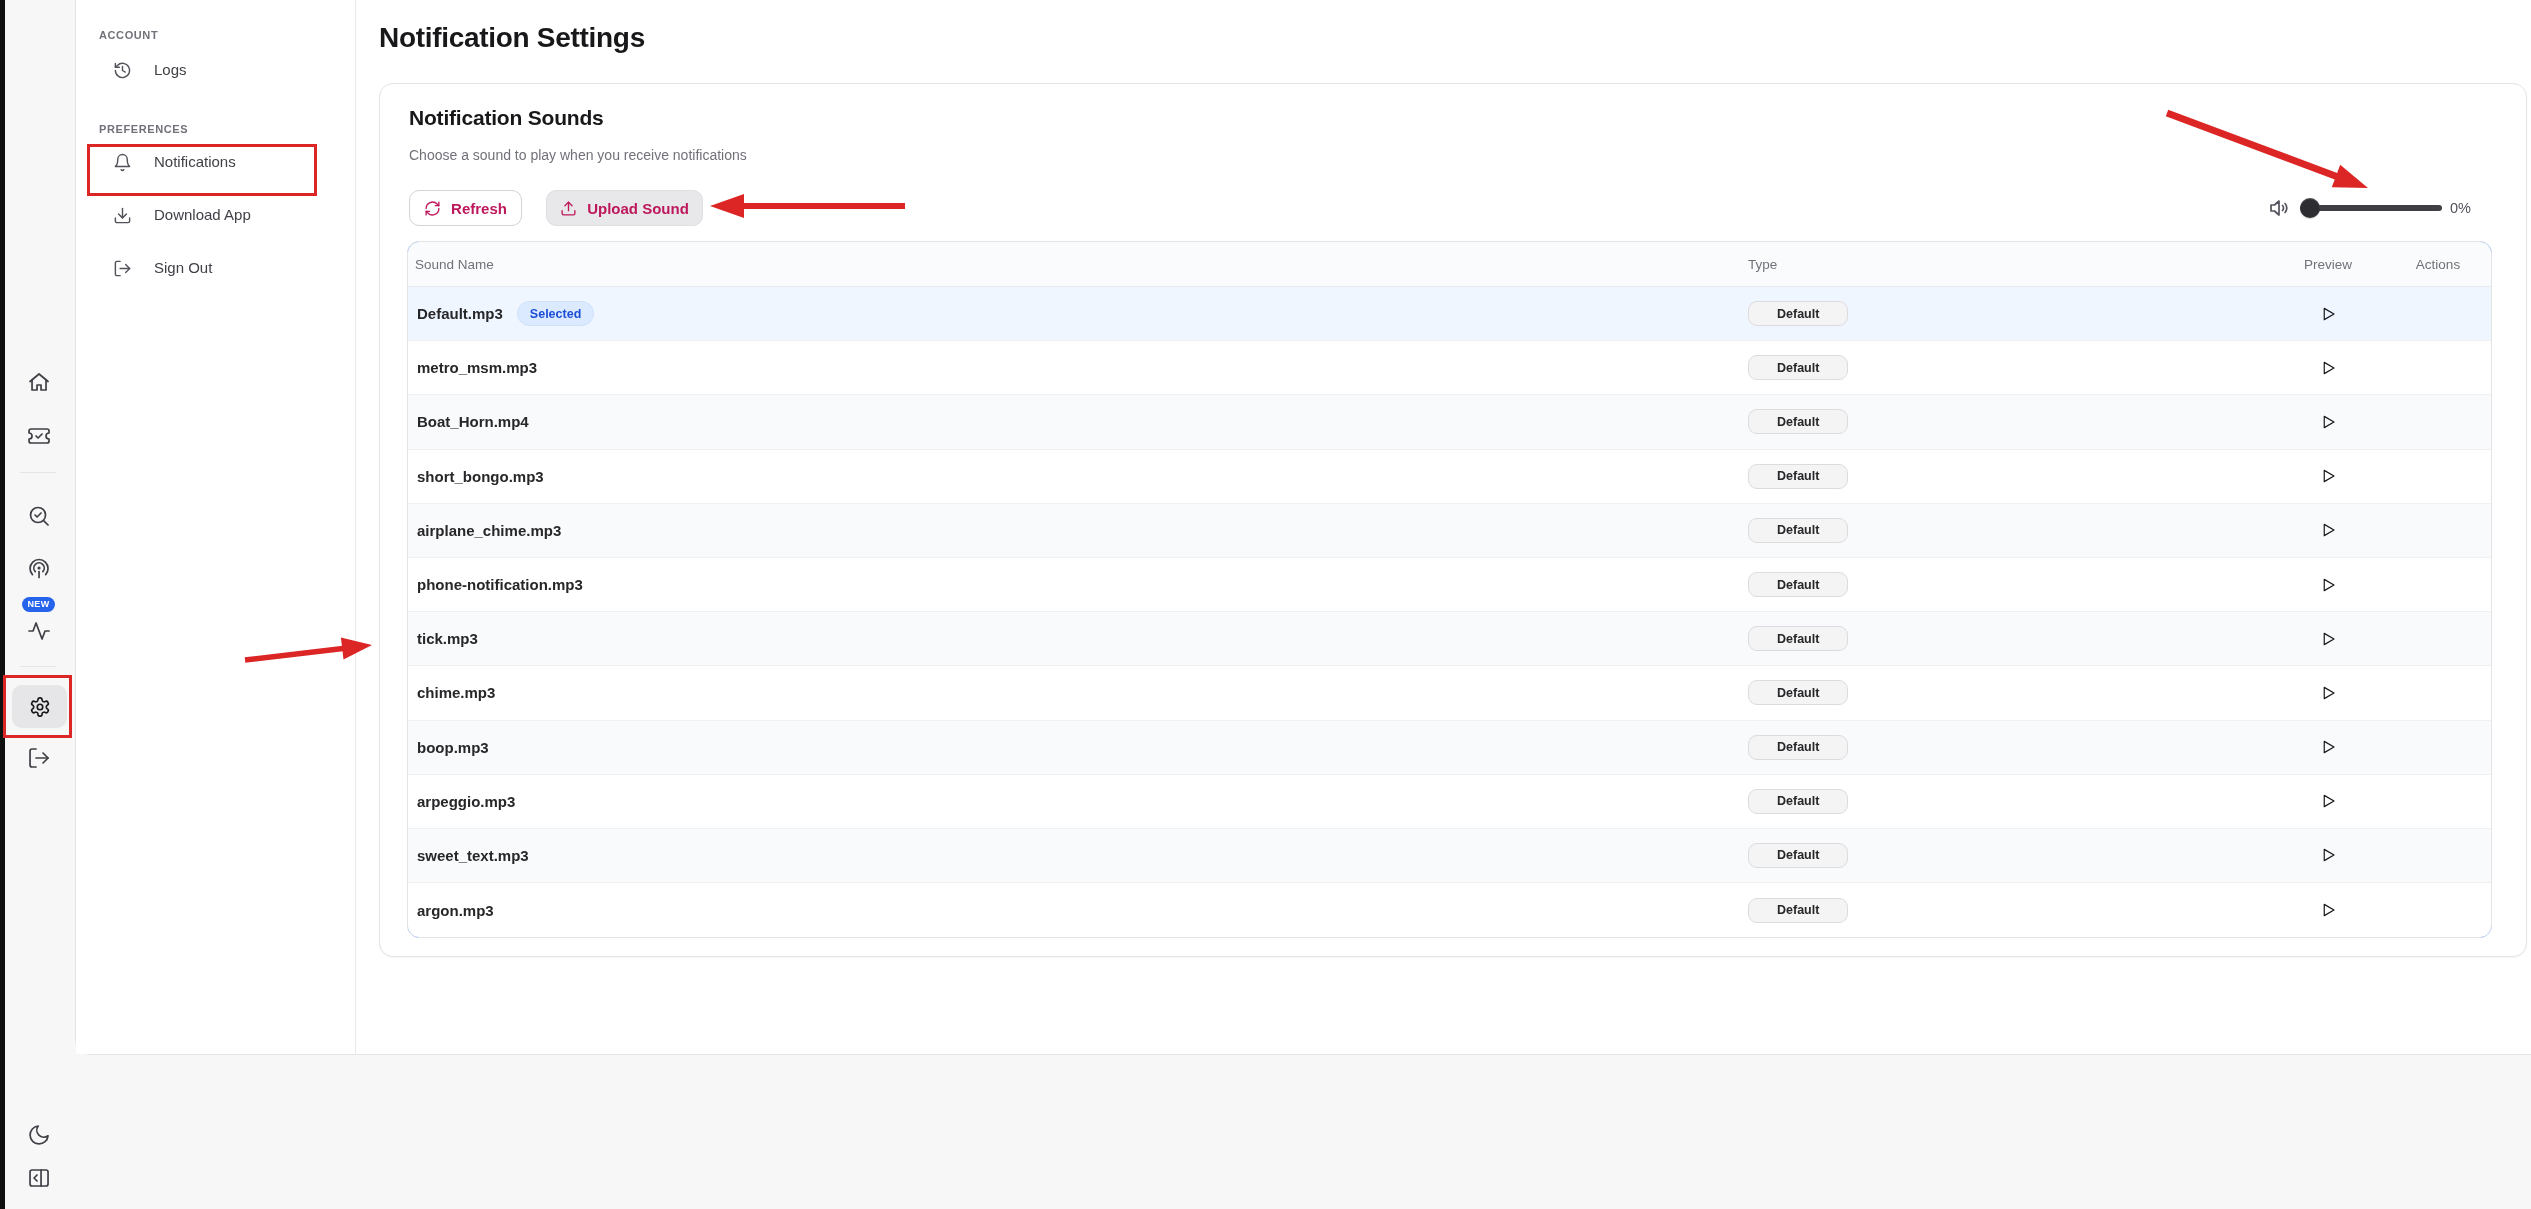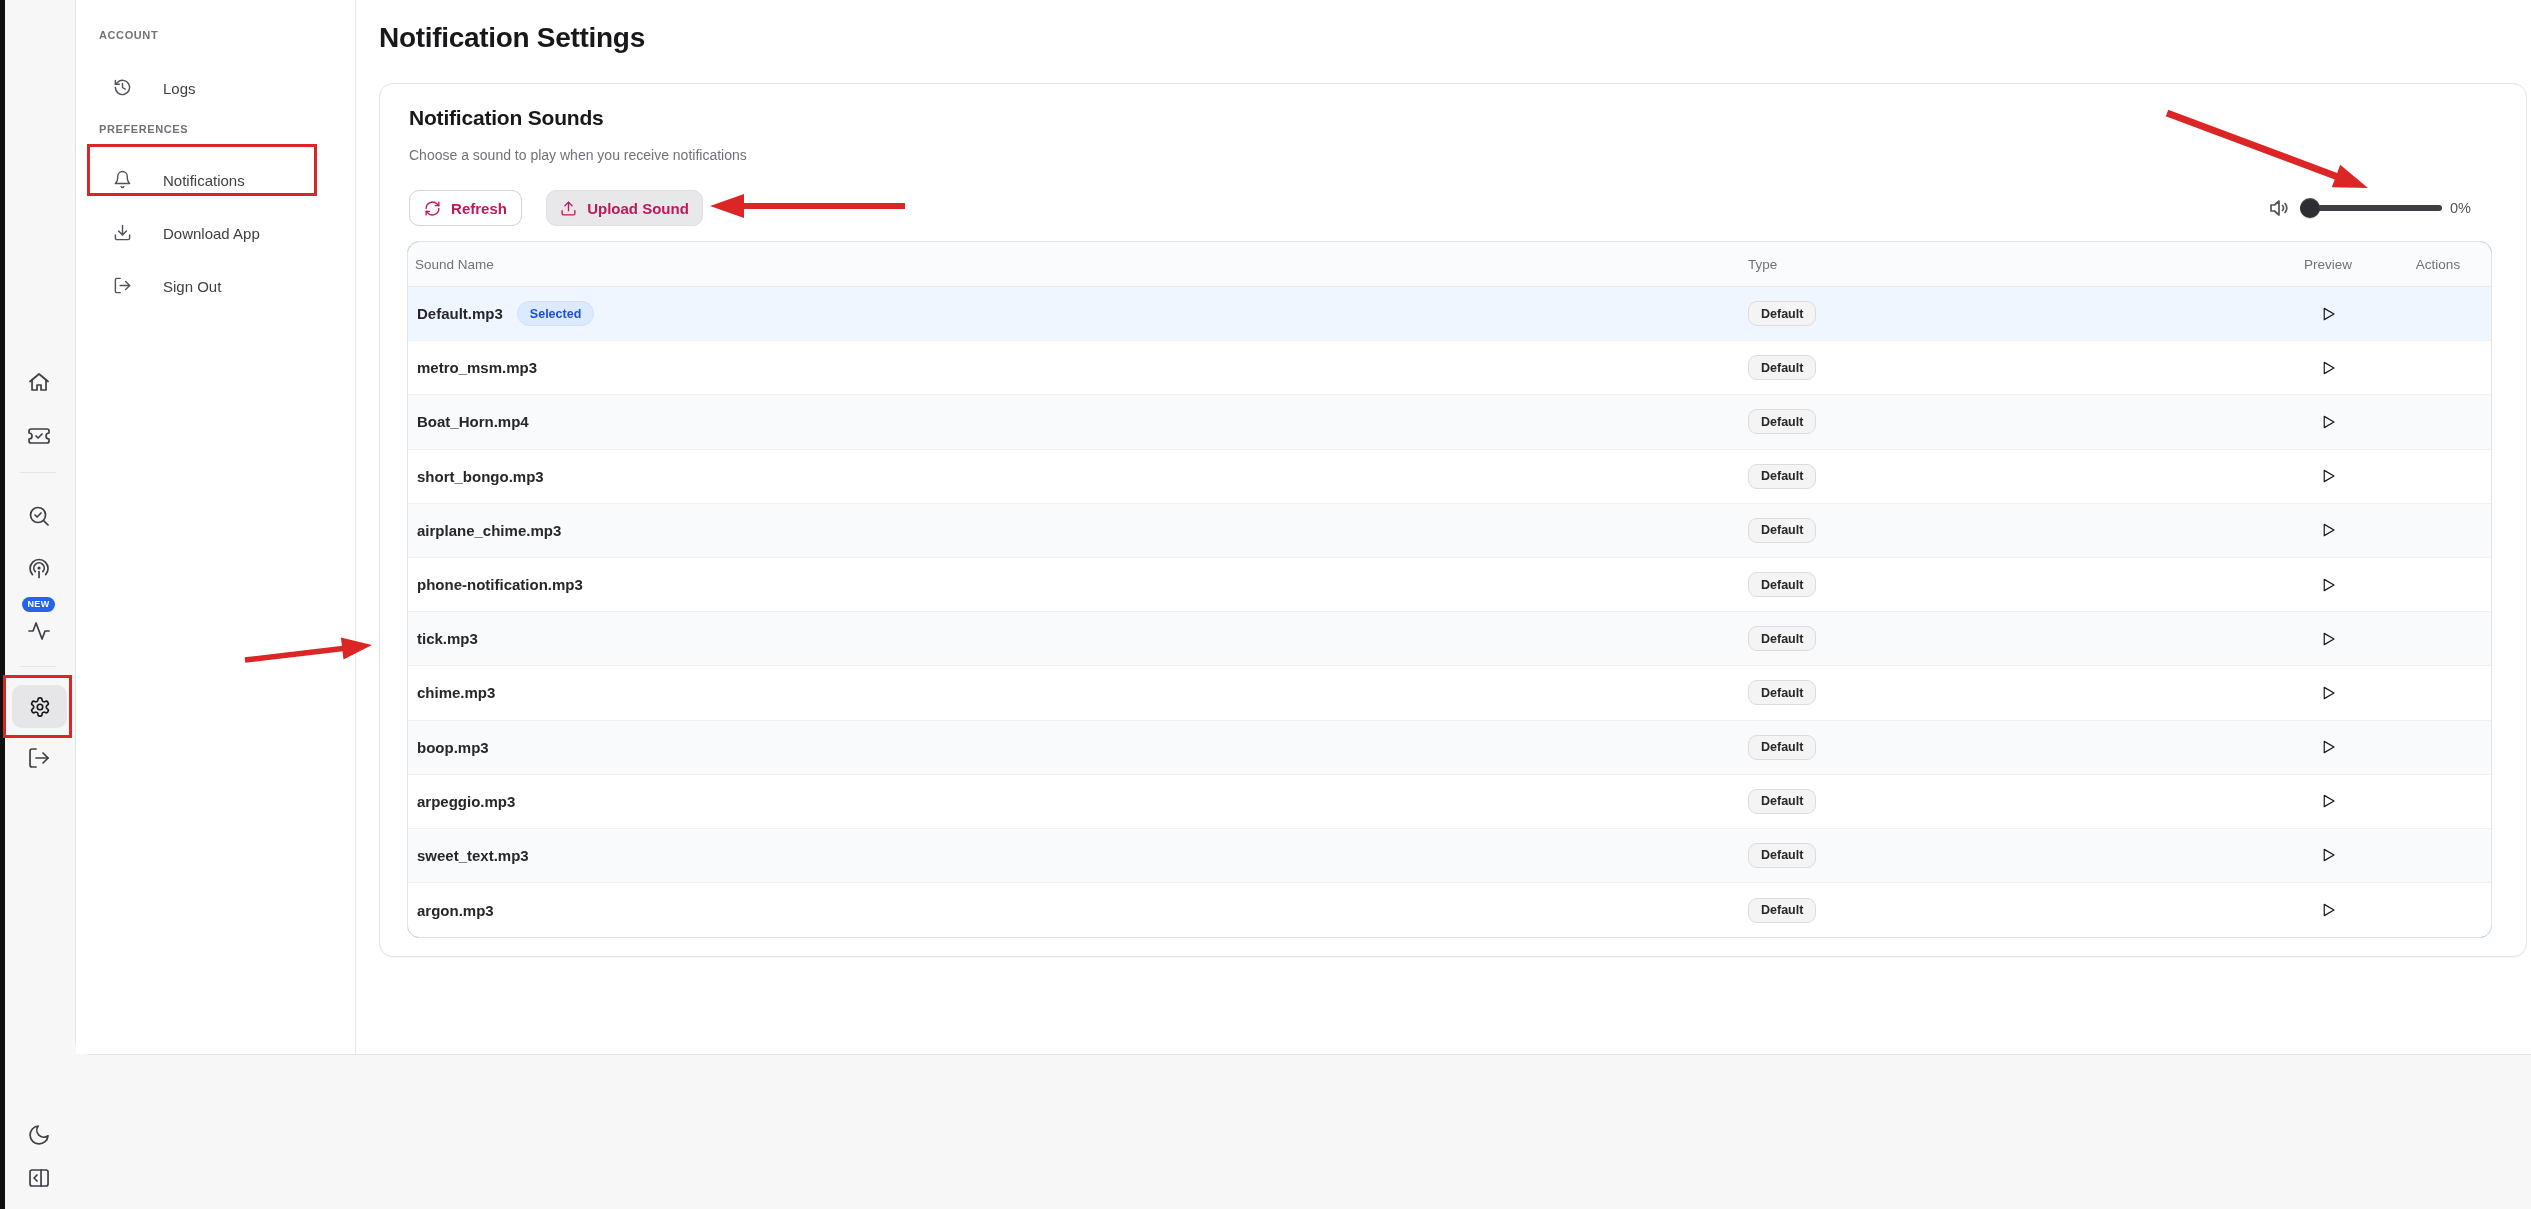--- a/index.html
+++ b/index.html
@@ -20,21 +20,21 @@
   .gear-bg { position:absolute; left:7px; top:685px; width:55px; height:43px; background:#e6e6e8; border-radius:10px; }
   .gear-bg .rail-icon { position:absolute; left:50%; top:50%; transform:translate(-50%,-50%); width:22px; height:22px; color:#18181b; }
 
   
   .shell { position:absolute; left:75px; top:0; width:2456px; height:1055px; background:#ffffff;
            border-left:1px solid #e4e4e7; border-bottom:1px solid #e4e4e7; border-bottom-left-radius:16px; }
 
   
   .sidebar { position:absolute; left:0; top:0; width:280px; height:100%; border-right:1px solid #e9e9eb; background:#fff; }
   .side-label { position:absolute; left:23px; font-size:11px; font-weight:700; letter-spacing:.6px; color:#71717a; }
-  .side-item { position:absolute; left:23px; width:234px; height:36px; display:flex; align-items:flex-end; gap:31px;
+  .side-item { position:absolute; left:23px; width:234px; height:36px; display:flex; align-items:flex-start; gap:22px;
                color:#3f3f46; font-size:15px; font-weight:500; cursor:pointer; border-radius:8px; padding-left:14px; }
   .side-item svg { width:19px; height:19px; flex:none; color:#52525b; }
 
   
   .main { position:absolute; left:280px; top:0; right:0; bottom:0; background:#fff; }
   .page-title { position:absolute; left:23px; top:22px; font-size:28px; font-weight:700; color:#18181b; letter-spacing:-.3px; }
 
   .card { position:absolute; left:23px; top:83px; width:2148px; height:874px; background:#fff;
           border:1px solid #e4e4e7; border-radius:14px; box-shadow:0 1px 2px rgba(0,0,0,.04); }
   .card-heading { position:absolute; left:29px; top:22px; font-size:21px; font-weight:700; color:#18181b; letter-spacing:-.2px; }
@@ -65,21 +65,21 @@
   .t-row:last-child { border-bottom:none; }
   .t-row.alt { background:#f9fafb; }
   .t-row.selected { background:#eff6ff; }
   .cell { display:flex; align-items:center; }
   .name-cell { padding-left:9px; gap:14px; }
   .head-name { padding-left:7px; }
   .center { justify-content:center; }
   .sound-name { font-size:15px; font-weight:600; color:#27272a; }
   .sel-badge { display:inline-flex; align-items:center; height:25px; padding:0 12px; border-radius:13px;
                background:#dbeafe; border:1px solid #cfe0fb; color:#1d4ed8; font-size:12.5px; font-weight:600; }
-  .type-badge { display:inline-flex; align-items:center; height:25px; padding:0 12px; border-radius:9px;
+  .type-badge { display:inline-flex; align-items:center; height:25px; padding:0 28px; border-radius:9px;
                 background:#f4f4f5; border:1px solid #dcdce0; color:#27272a; font-size:12.5px; font-weight:600;text-align:right; }
   .play-btn { width:34px; height:34px; display:flex; align-items:center; justify-content:center;
               background:transparent; border:none; cursor:pointer; border-radius:8px; }
   .play-btn svg { width:18px; height:20px; color:#18181b; }
 
   
   .anno-box { position:absolute; border:3px solid #dc2626; z-index:50; pointer-events:none; }
   .anno-box-notifications { left:87px; top:144px; width:230px; height:52px; }
   .anno-box-gear { left:3px; top:675px; width:69px; height:63px; }
   .arrows { position:absolute; left:0; top:0; width:2531px; height:1209px; z-index:60; pointer-events:none; }

